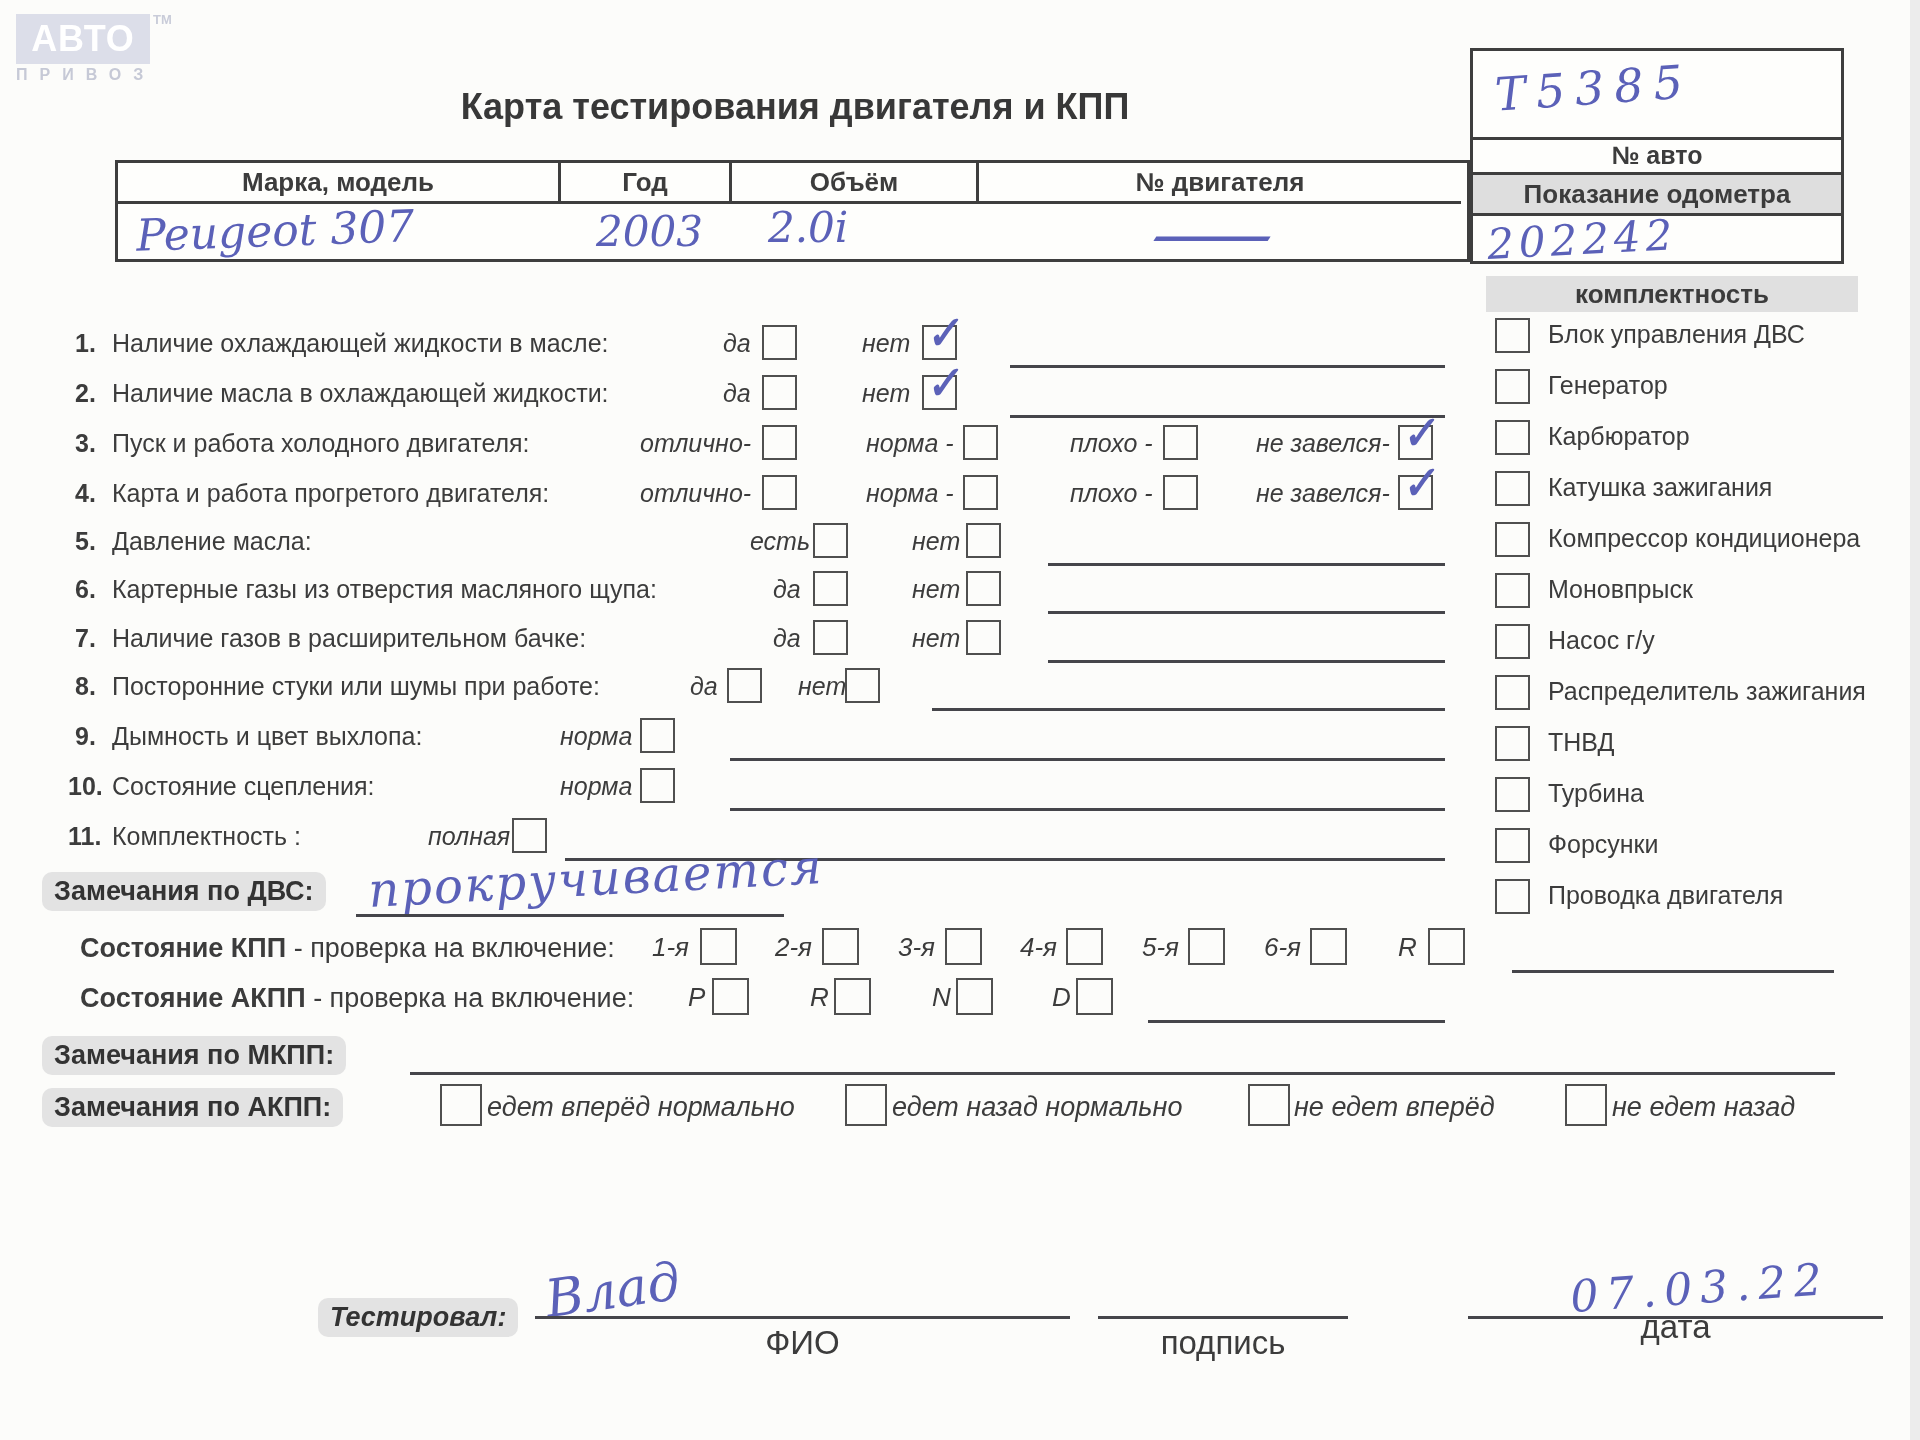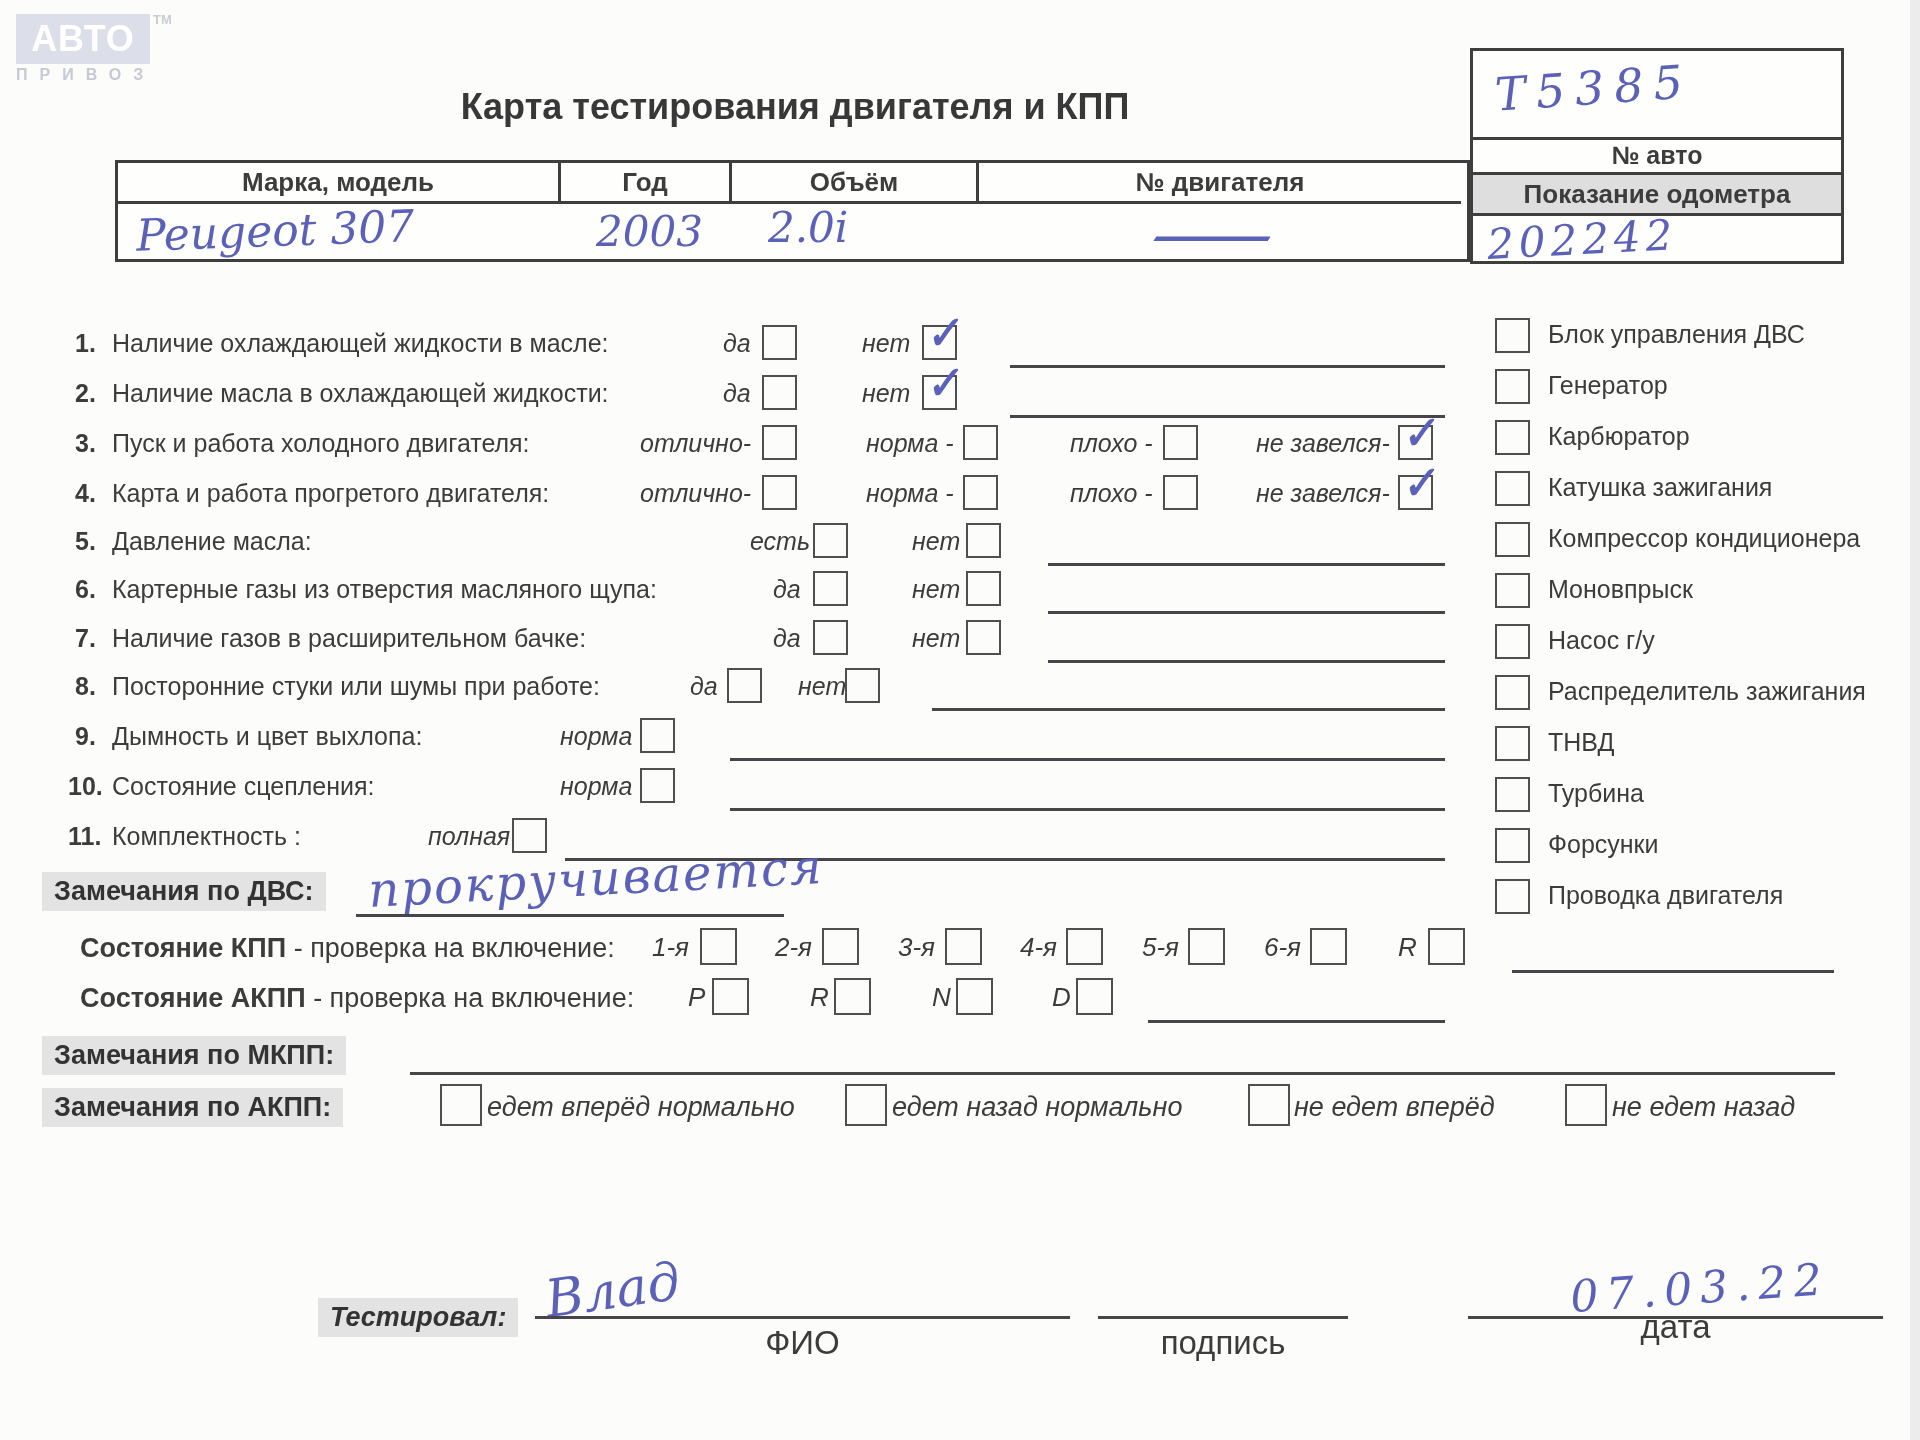--- a/index.html
+++ b/index.html
@@ -23,21 +23,21 @@
   .ab-lab{position:absolute;left:0;top:90px;width:100%;text-align:center;font-weight:bold;font-size:25px;}
   .ab-odol{position:absolute;left:0;top:124px;width:100%;height:38px;background:#dedede;
            text-align:center;font-weight:bold;font-size:26px;line-height:38px;}
   .ab-odov{position:absolute;left:14px;top:164px;font-size:42px;letter-spacing:5px;transform:rotate(-3deg);}
   
   .vt{position:absolute;left:115px;top:160px;width:1349px;height:96px;border:3px solid #3e3e3e;background:#fefefc;}
   .vth{position:absolute;top:0;height:38px;border-bottom:3px solid #3e3e3e;display:flex;
        align-items:center;justify-content:center;font-weight:bold;font-size:26px;}
   .vdiv{border-right:3px solid #3e3e3e;}
   
-  .shadelbl{position:absolute;background:#e3e3e3;font-weight:bold;font-size:27px;padding:4px 12px;color:#333;}
+  .shadelbl{position:absolute;background:#e3e3e3;font-weight:bold;font-size:27px;padding:4px 12px;color:#333;border-radius:10px;}
   
   .cb{position:absolute;width:31px;height:31px;border:2px solid #4f4f4f;top:0;}
   .cb-md{width:33px;height:33px;}
   .cb-lg{width:38px;height:38px;}
   .mark{position:absolute;top:-14px;left:1px;font-size:42px;line-height:1;color:#5b61b8;
         font-family:"DejaVu Serif",serif;font-style:italic;font-weight:bold;transform:rotate(-8deg);}
   .ln{position:absolute;border-top:3px solid #45454a;height:0;}
   .hw{font-family:"DejaVu Serif",serif;font-style:italic;color:#5b61b8;position:absolute;white-space:nowrap;}
   .row{position:absolute;left:0;width:1920px;height:48px;}
   .num{position:absolute;font-weight:bold;font-size:25px;top:4px;}
@@ -80,20 +80,21 @@
     <div class="vth vdiv" style="left:0;width:440px">Марка, модель</div>
     <div class="vth vdiv" style="left:443px;width:168px">Год</div>
     <div class="vth vdiv" style="left:614px;width:244px">Объём</div>
     <div class="vth" style="left:861px;width:482px">№ двигателя</div>
     <div class="hw" style="left:18px;top:42px;font-size:44px;transform:rotate(-2deg)">Peugeot 307</div>
     <div class="hw" style="left:478px;top:44px;font-size:42px">2003</div>
     <div class="hw" style="left:650px;top:40px;font-size:42px">2.0i</div>
     <div class="hw dash" style="left:1030px;top:48px;font-size:40px">—</div>
   </div>
 
+  <div class="eq-head">комплектность</div>
   <div class="eq-row" style="left:1488px;top:318px">
     <span class="cb" style="left:7px">
         <span class="mark"></span>
       </span>
     <span class="eq-label">Блок управления ДВС</span>
   </div>
   <div class="eq-row" style="left:1488px;top:369px">
     <span class="cb" style="left:7px">
         <span class="mark"></span>
       </span>

